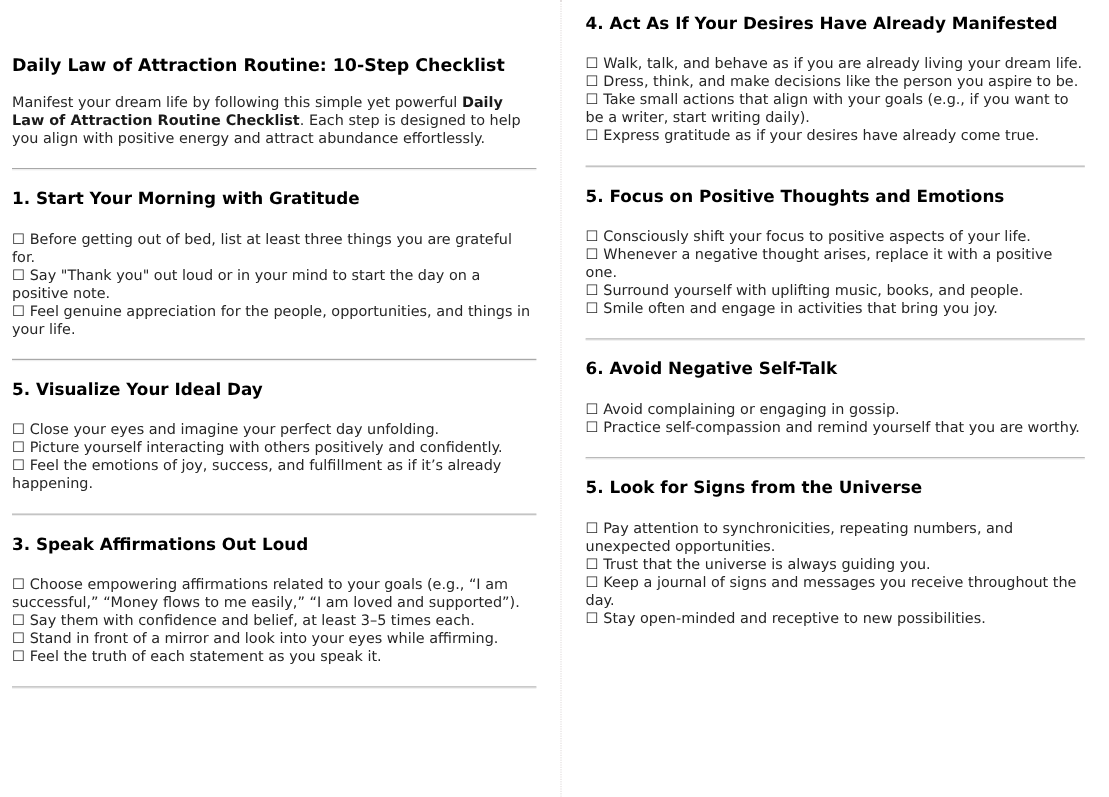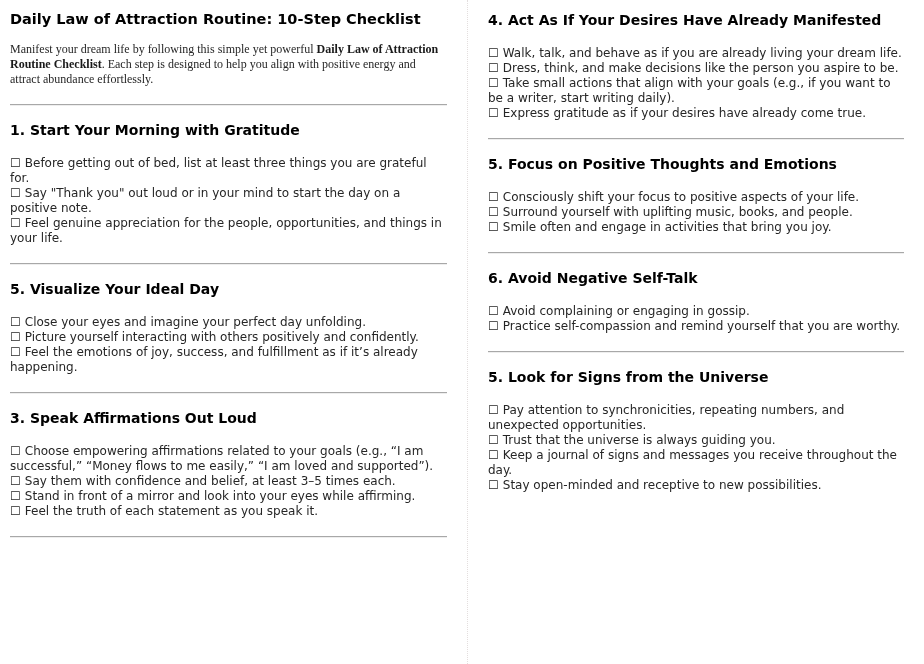--- a/index.html
+++ b/index.html
@@ -20,20 +20,21 @@
     display: flex;
     width: 924px;
     height: 664px;
   }
   .col {
     box-sizing: border-box;
   }
   .col-left {
     width: 467px;
     padding: 8px 20px 12px 10px;
+    margin-top: 36px;
   }
   .col-divider {
     width: 0;
     border-left: 1px dotted #e3dede;
     height: 664px;
   }
   .col-right {
     flex: 1;
     padding: 3px 20px 0 20px;
   }
@@ -46,21 +47,20 @@
   }
   h2.sec-heading {
     font-size: 14px;
     line-height: 17px;
     font-weight: bold;
     color: #000000;
     margin: 9px 0 17px 0;
   }
   p.intro {
     margin: 0;
-    font-family: Liberation Serif, serif;
   }
   hr.sep {
     border: none;
     border-top: 1px solid #a8a8a8;
     border-bottom: 1px solid #eeeeee;
     height: 0;
     margin: 17px 0 16px 0;
   }
   .item {
     margin: 0;
@@ -114,20 +114,21 @@
     <h2 class="sec-heading">4. Act As If Your Desires Have Already Manifested</h2>
     <div class="item"><span class="cb">☐</span><span>Walk, talk, and behave as if you are already living your dream life.</span></div>
     <div class="item"><span class="cb">☐</span><span>Dress, think, and make decisions like the person you aspire to be.</span></div>
     <div class="item"><span class="cb">☐</span><span>Take small actions that align with your goals (e.g., if you want to be a writer, start writing daily).</span></div>
     <div class="item"><span class="cb">☐</span><span>Express gratitude as if your desires have already come true.</span></div>
 
     <hr class="sep">
 
     <h2 class="sec-heading">5. Focus on Positive Thoughts and Emotions</h2>
     <div class="item"><span class="cb">☐</span><span>Consciously shift your focus to positive aspects of your life.</span></div>
+    <div class="item"><span class="cb">☐</span><span>Whenever a negative thought arises, replace it with a positive one.</span></div>
     <div class="item"><span class="cb">☐</span><span>Surround yourself with uplifting music, books, and people.</span></div>
     <div class="item"><span class="cb">☐</span><span>Smile often and engage in activities that bring you joy.</span></div>
 
     <hr class="sep">
 
     <h2 class="sec-heading">6. Avoid Negative Self-Talk</h2>
     <div class="item"><span class="cb">☐</span><span>Avoid complaining or engaging in gossip.</span></div>
     <div class="item"><span class="cb">☐</span><span>Practice self-compassion and remind yourself that you are worthy.</span></div>
 
     <hr class="sep">

